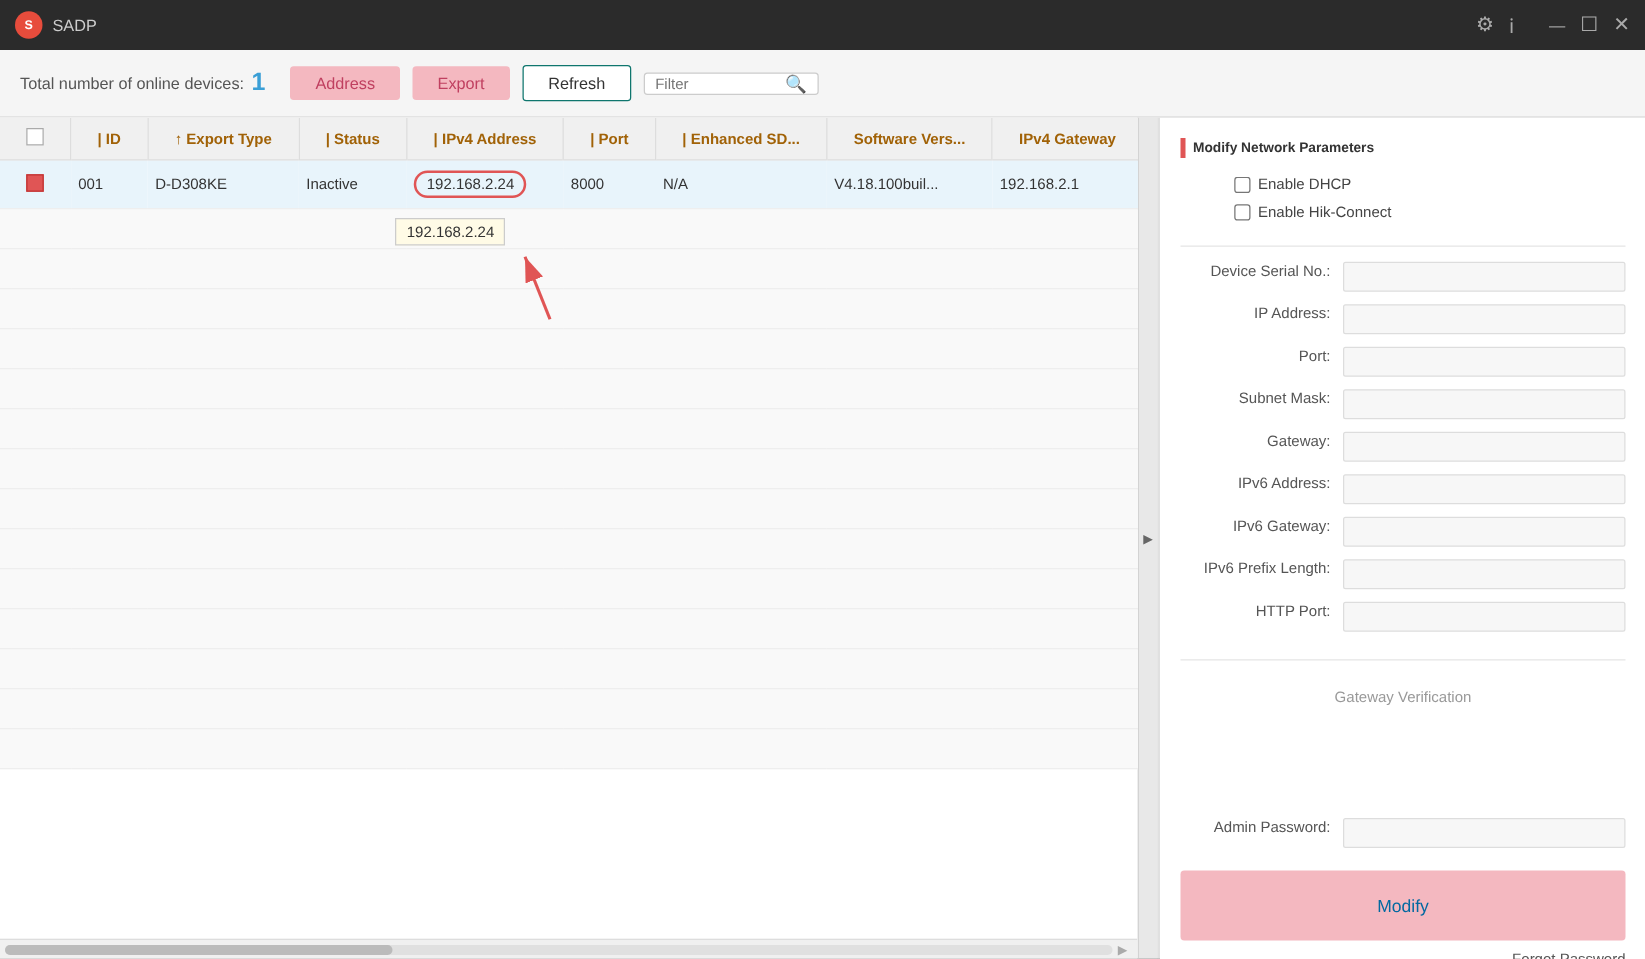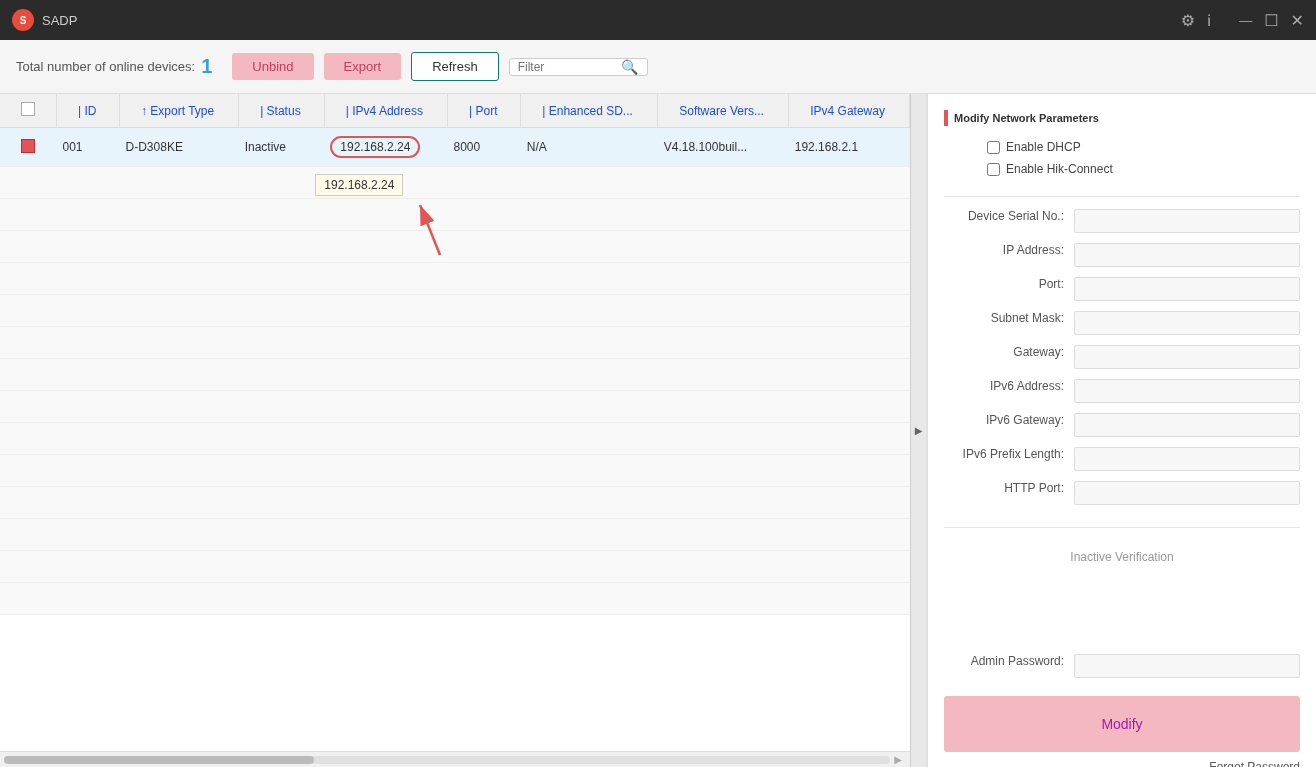--- a/index.html
+++ b/index.html
@@ -139,22 +139,22 @@
     }
 
     #device-table thead tr {
       background: #f0f0f0;
       border-bottom: 1px solid #ddd;
     }
 
     #device-table th {
       padding: 8px 21px;
       text-align: left;
-      font-weight: normal;
-      color: #1d4ed8;
+      font-weight: bold;
+      color: #a16207;
       border-right: 1px solid #ddd;
       white-space: nowrap;
     }
 
     #device-table tbody tr {
       border-bottom: 1px solid #eee;
     }
 
     #device-table tbody tr.selected {
       background: #e8f4fb;
@@ -352,21 +352,21 @@
       text-align: center;
       color: #999;
       font-size: 12px;
       margin: 10px 0;
     }
 
     .modify-btn {
       width: 100%;
       padding: 20px;
       background: #f4b8c0;
-      color: #a21caf;
+      color: #0369a1;
       border: none;
       border-radius: 3px;
       font-size: 14px;
       cursor: pointer;
       margin-top: 8px;
     }
 
     .forgot-password {
       text-align: right;
       color: #555;
@@ -392,21 +392,21 @@
   </div>
 </div>
 
 <div id="main">
 
   <div id="toolbar">
     <div class="device-count">
       <span>Total number of online devices:</span>
       <span class="count-num">1</span>
     </div>
-    <button class="btn btn-pink">Unbind</button>
+    <button class="btn btn-pink">Address</button>
     <button class="btn btn-pink">Export</button>
     <button class="btn btn-outline">Refresh</button>
     <div class="filter-box">
       <input type="text" placeholder="Filter" style="">
       <span style="color:#aaa;font-size:14px;">🔍</span>
     </div>
   </div>
 
   <div id="content-area">
 
@@ -566,21 +566,21 @@
         <span class="form-label">IPv6 Prefix Length:</span>
         <input class="form-input" type="text" style="">
       </div>
       <div class="form-row">
         <span class="form-label">HTTP Port:</span>
         <input class="form-input" type="text" style="">
       </div>
 
       <hr class="form-divider">
 
-      <div class="section-label">Inactive Verification</div>
+      <div class="section-label">Gateway Verification</div>
 
       <div style="flex:1;min-height:80px;"></div>
 
       <div class="form-row">
         <span class="form-label">Admin Password:</span>
         <input class="form-input" type="password" style="">
       </div>
 
       <button class="modify-btn">Modify</button>
 

